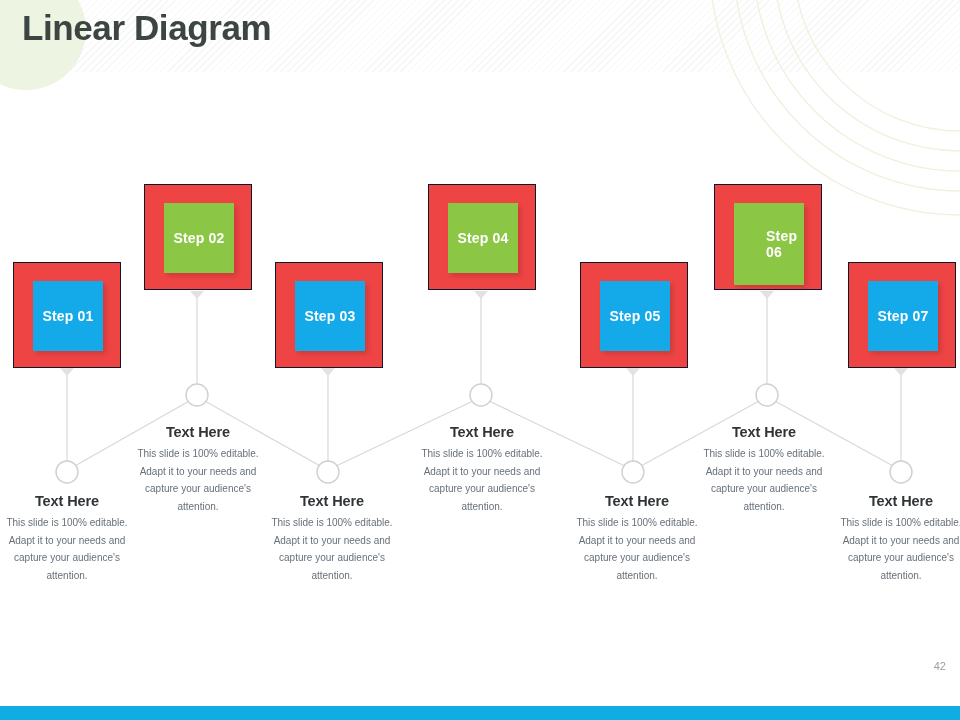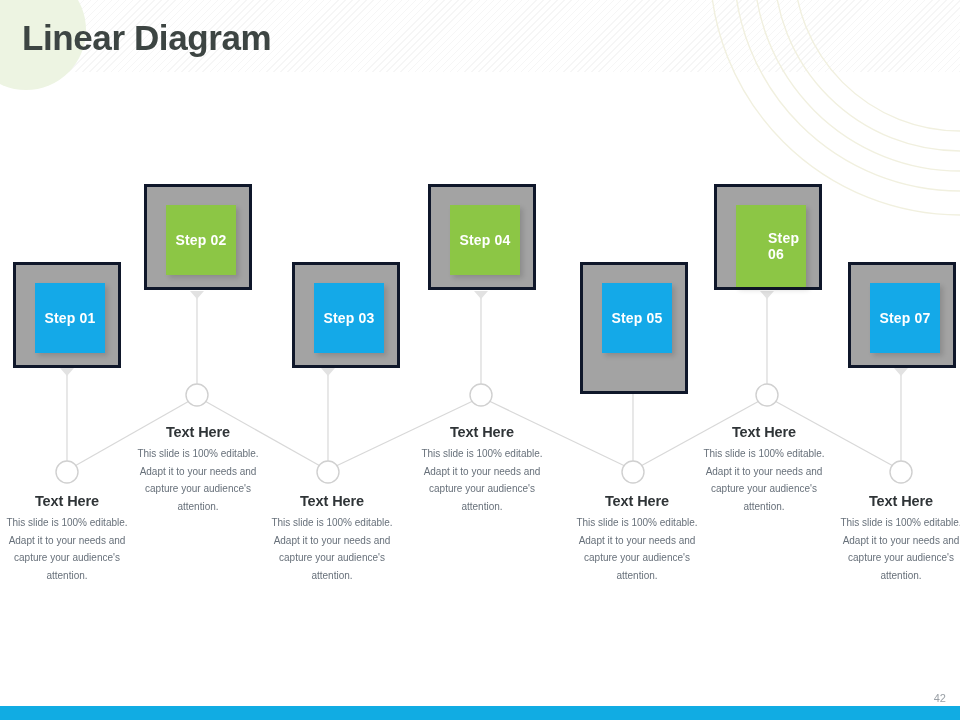--- a/index.html
+++ b/index.html
@@ -32,21 +32,21 @@
   }
   #header-green-circle {
     position: absolute;
     left: -34px; top: -30px;
     width: 120px; height: 120px;
     border-radius: 50%;
     background: #edf4e2;
   }
   #page-title {
     position: absolute;
-    left: 22px; top: 18px;
+    left: 22px; top: 8px;
     font-size: 35px;
     font-weight: bold;
     color: #3d4543;
     letter-spacing: -0.4px;
     white-space: nowrap;
   }
 
   
   #corner-arcs {
     position: absolute;
@@ -60,22 +60,22 @@
     position: absolute;
     left: 0; top: 0;
     width: 960px; height: 720px;
     pointer-events: none;
   }
 
   
   .step-card {
     position: absolute;
     box-sizing: border-box;
-    background: #a3a3a3;
-    border: 3px solid #0f172a;
+    background: #ef4444;
+    border: 1px solid #0f172a;
   }
   .step-chip {
     position: absolute;
     box-sizing: border-box;
     display: flex;
     align-items: center;
     justify-content: center;
     color: #ffffff;
     font-size: 14px;
     font-weight: bold;
@@ -106,21 +106,21 @@
 
   
   #footer-bar {
     position: absolute;
     left: 0; top: 706px;
     width: 960px; height: 14px;
     background: #11ace3;
   }
   #page-number {
     position: absolute;
-    right: 14px; top: 692px;
+    right: 14px; top: 660px;
     font-size: 11px;
     color: #9aa0a6;
     text-align: right;
   }
 </style>
 </head>
 <body>
 
 <div id="slide">
 
@@ -183,33 +183,33 @@
       <span>Step 01</span>
     </div>
   </div>
 
   <div class="step-card" style="left:144px; top:184px; width:108px; height:106px;">
     <div class="step-chip chip-green" style="left:19px; top:18px; width:70px; height:70px;">
       <span>Step 02</span>
     </div>
   </div>
 
-  <div class="step-card" style="left:292px; top:262px; width:108px; height:106px;">
+  <div class="step-card" style="left:275px; top:262px; width:108px; height:106px;">
     <div class="step-chip chip-blue" style="left:19px; top:18px; width:70px; height:70px;">
       <span>Step 03</span>
     </div>
   </div>
 
   <div class="step-card" style="left:428px; top:184px; width:108px; height:106px;">
     <div class="step-chip chip-green" style="left:19px; top:18px; width:70px; height:70px;">
       <span>Step 04</span>
     </div>
   </div>
 
-  <div class="step-card" style="left:580px; top:262px; width:108px; height:132px;">
+  <div class="step-card" style="left:580px; top:262px; width:108px; height:106px;">
     <div class="step-chip chip-blue" style="left:19px; top:18px; width:70px; height:70px;">
       <span>Step 05</span>
     </div>
   </div>
 
   <div class="step-card" style="left:714px; top:184px; width:108px; height:106px;">
     <div class="step-chip chip-green" style="left:19px; top:18px; width:70px; height:82px;padding-left:32px;">
       <span>Step 06</span>
     </div>
   </div>

